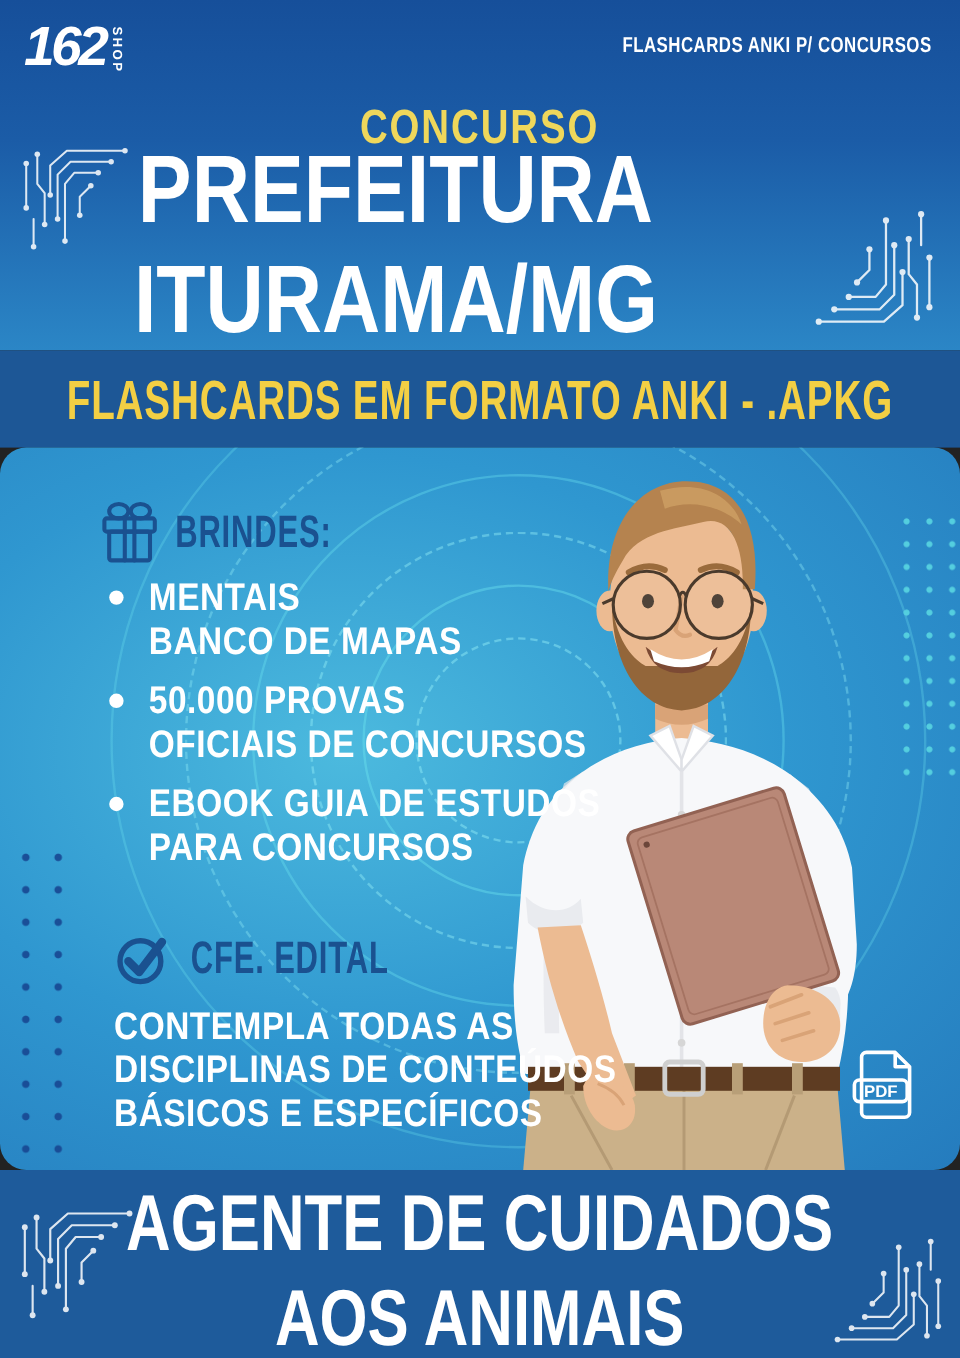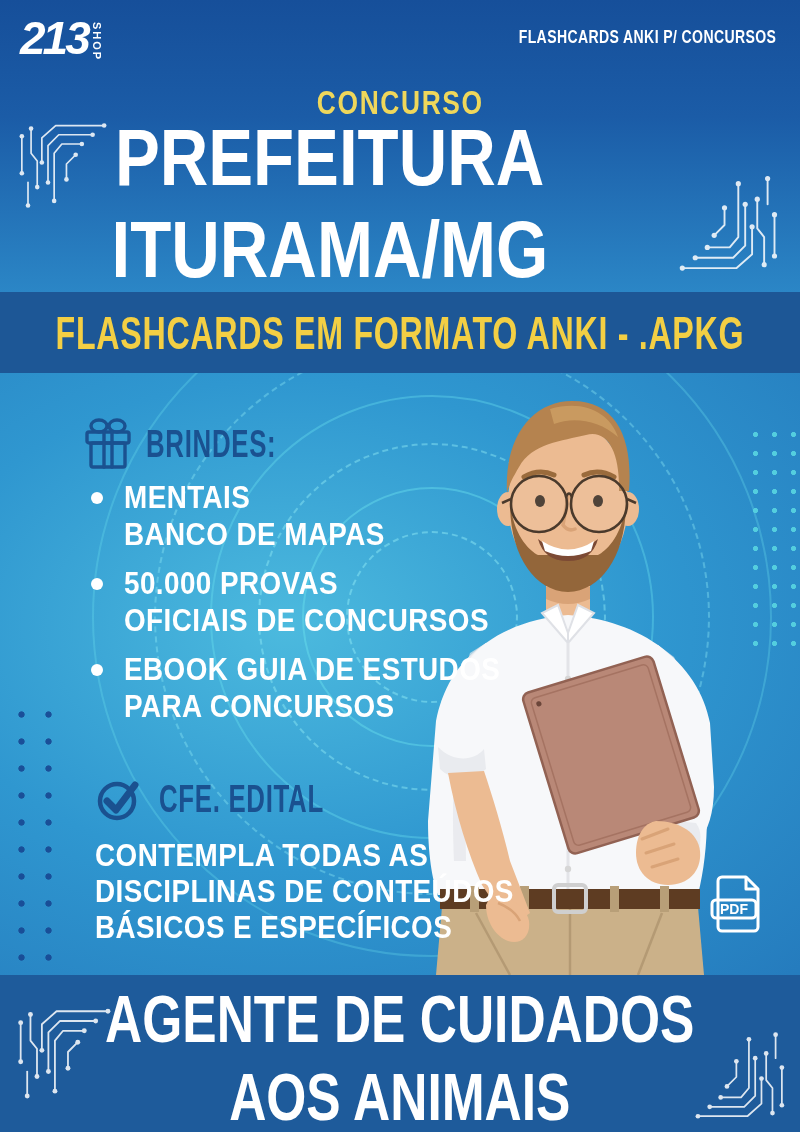--- a/index.html
+++ b/index.html
@@ -6,36 +6,36 @@
   .page{position:relative;width:800px;height:1132px;overflow:hidden;margin:0 auto;
         font-family:"Liberation Sans",sans-serif;-webkit-font-smoothing:antialiased;}
   .abs{position:absolute;}
 
   
   .hero{left:0;top:0;width:800px;height:292px;
         background:linear-gradient(180deg,#164f9a 0%,#1b5ca7 40%,#2b86c6 100%);}
   .format-banner{left:0;top:292px;width:800px;height:81px;background:#1d5796;
         display:flex;align-items:center;justify-content:center;}
   .middle{left:0;top:373px;width:800px;height:602px;overflow:hidden;
-        background:radial-gradient(95% 85% at 36% 42%,#4cbade 0%,#2f97d0 48%,#2479bc 100%);}
+        background:radial-gradient(95% 85% at 36% 42%,#4cbade 0%,#2f97d0 48%,#2479bc 100%);border-radius:22px;}
   .footer{left:0;top:975px;width:800px;height:169px;background:#1e5b9b;}
 
   
   .cx{display:inline-block;transform-origin:center center;}
   .oxl{transform-origin:left center;}
   .oxr{transform-origin:right center;}
 
   .logo{left:20px;top:16px;display:flex;align-items:flex-start;color:#fff;}
   .logo-number{font-size:46px;font-weight:bold;font-style:italic;letter-spacing:-3px;line-height:44px;}
   .logo-word{writing-mode:vertical-rl;font-size:11px;font-weight:bold;letter-spacing:2px;margin-left:3px;margin-top:6px;}
 
   .tagline{right:24px;top:27px;color:#fff;font-weight:bold;font-size:18px;letter-spacing:.5px;
            transform:scaleX(.78);}
   .kicker{left:0;top:84px;width:800px;text-align:center;color:#efd75b;font-weight:bold;
-          font-size:33px;letter-spacing:2px;}
+          font-size:40px;letter-spacing:2px;}
   .kicker .cx{transform:scaleX(.8);}
   .hero-title{left:0;top:120px;width:660px;text-align:center;color:#fff;font-weight:bold;}
   .title-line{display:block;line-height:76px;}
   .title-line span{display:inline-block;font-size:80px;transform:scaleX(.84);letter-spacing:0px;}
 
   .format-banner .cx{color:#f3cf44;font-weight:bold;font-size:46px;letter-spacing:1px;transform:scaleX(.70);white-space:nowrap;}
 
   
   .sec-head{display:flex;align-items:center;gap:14px;}
   .sec-head-label{color:#1a5190;font-weight:bold;font-size:38px;letter-spacing:1px;transform:scaleX(.68);}
@@ -97,21 +97,21 @@
       <path d="M26,84 L26,114"></path>
         <circle cx="26" cy="114" r="3" fill="#fff" stroke="none"></circle>
     </g>
   </defs>
 </svg>
 
 <div class="page">
 
   <section class="abs hero">
     <div class="abs logo">
-      <span class="logo-number">213</span>
+      <span class="logo-number">162</span>
       <span class="logo-word">SHOP</span>
     </div>
 
     <div class="abs tagline oxr">FLASHCARDS ANKI P/ CONCURSOS</div>
 
     <svg class="abs circuit" style="left:8px;top:110px" width="100" height="108" viewBox="0 0 130 120">
         <use href="#circ"></use>
       </svg>
     <svg class="abs circuit" style="left:678px;top:166px;transform:rotate(180deg)" width="112" height="118" viewBox="0 0 130 120">
         <use href="#circ"></use>

